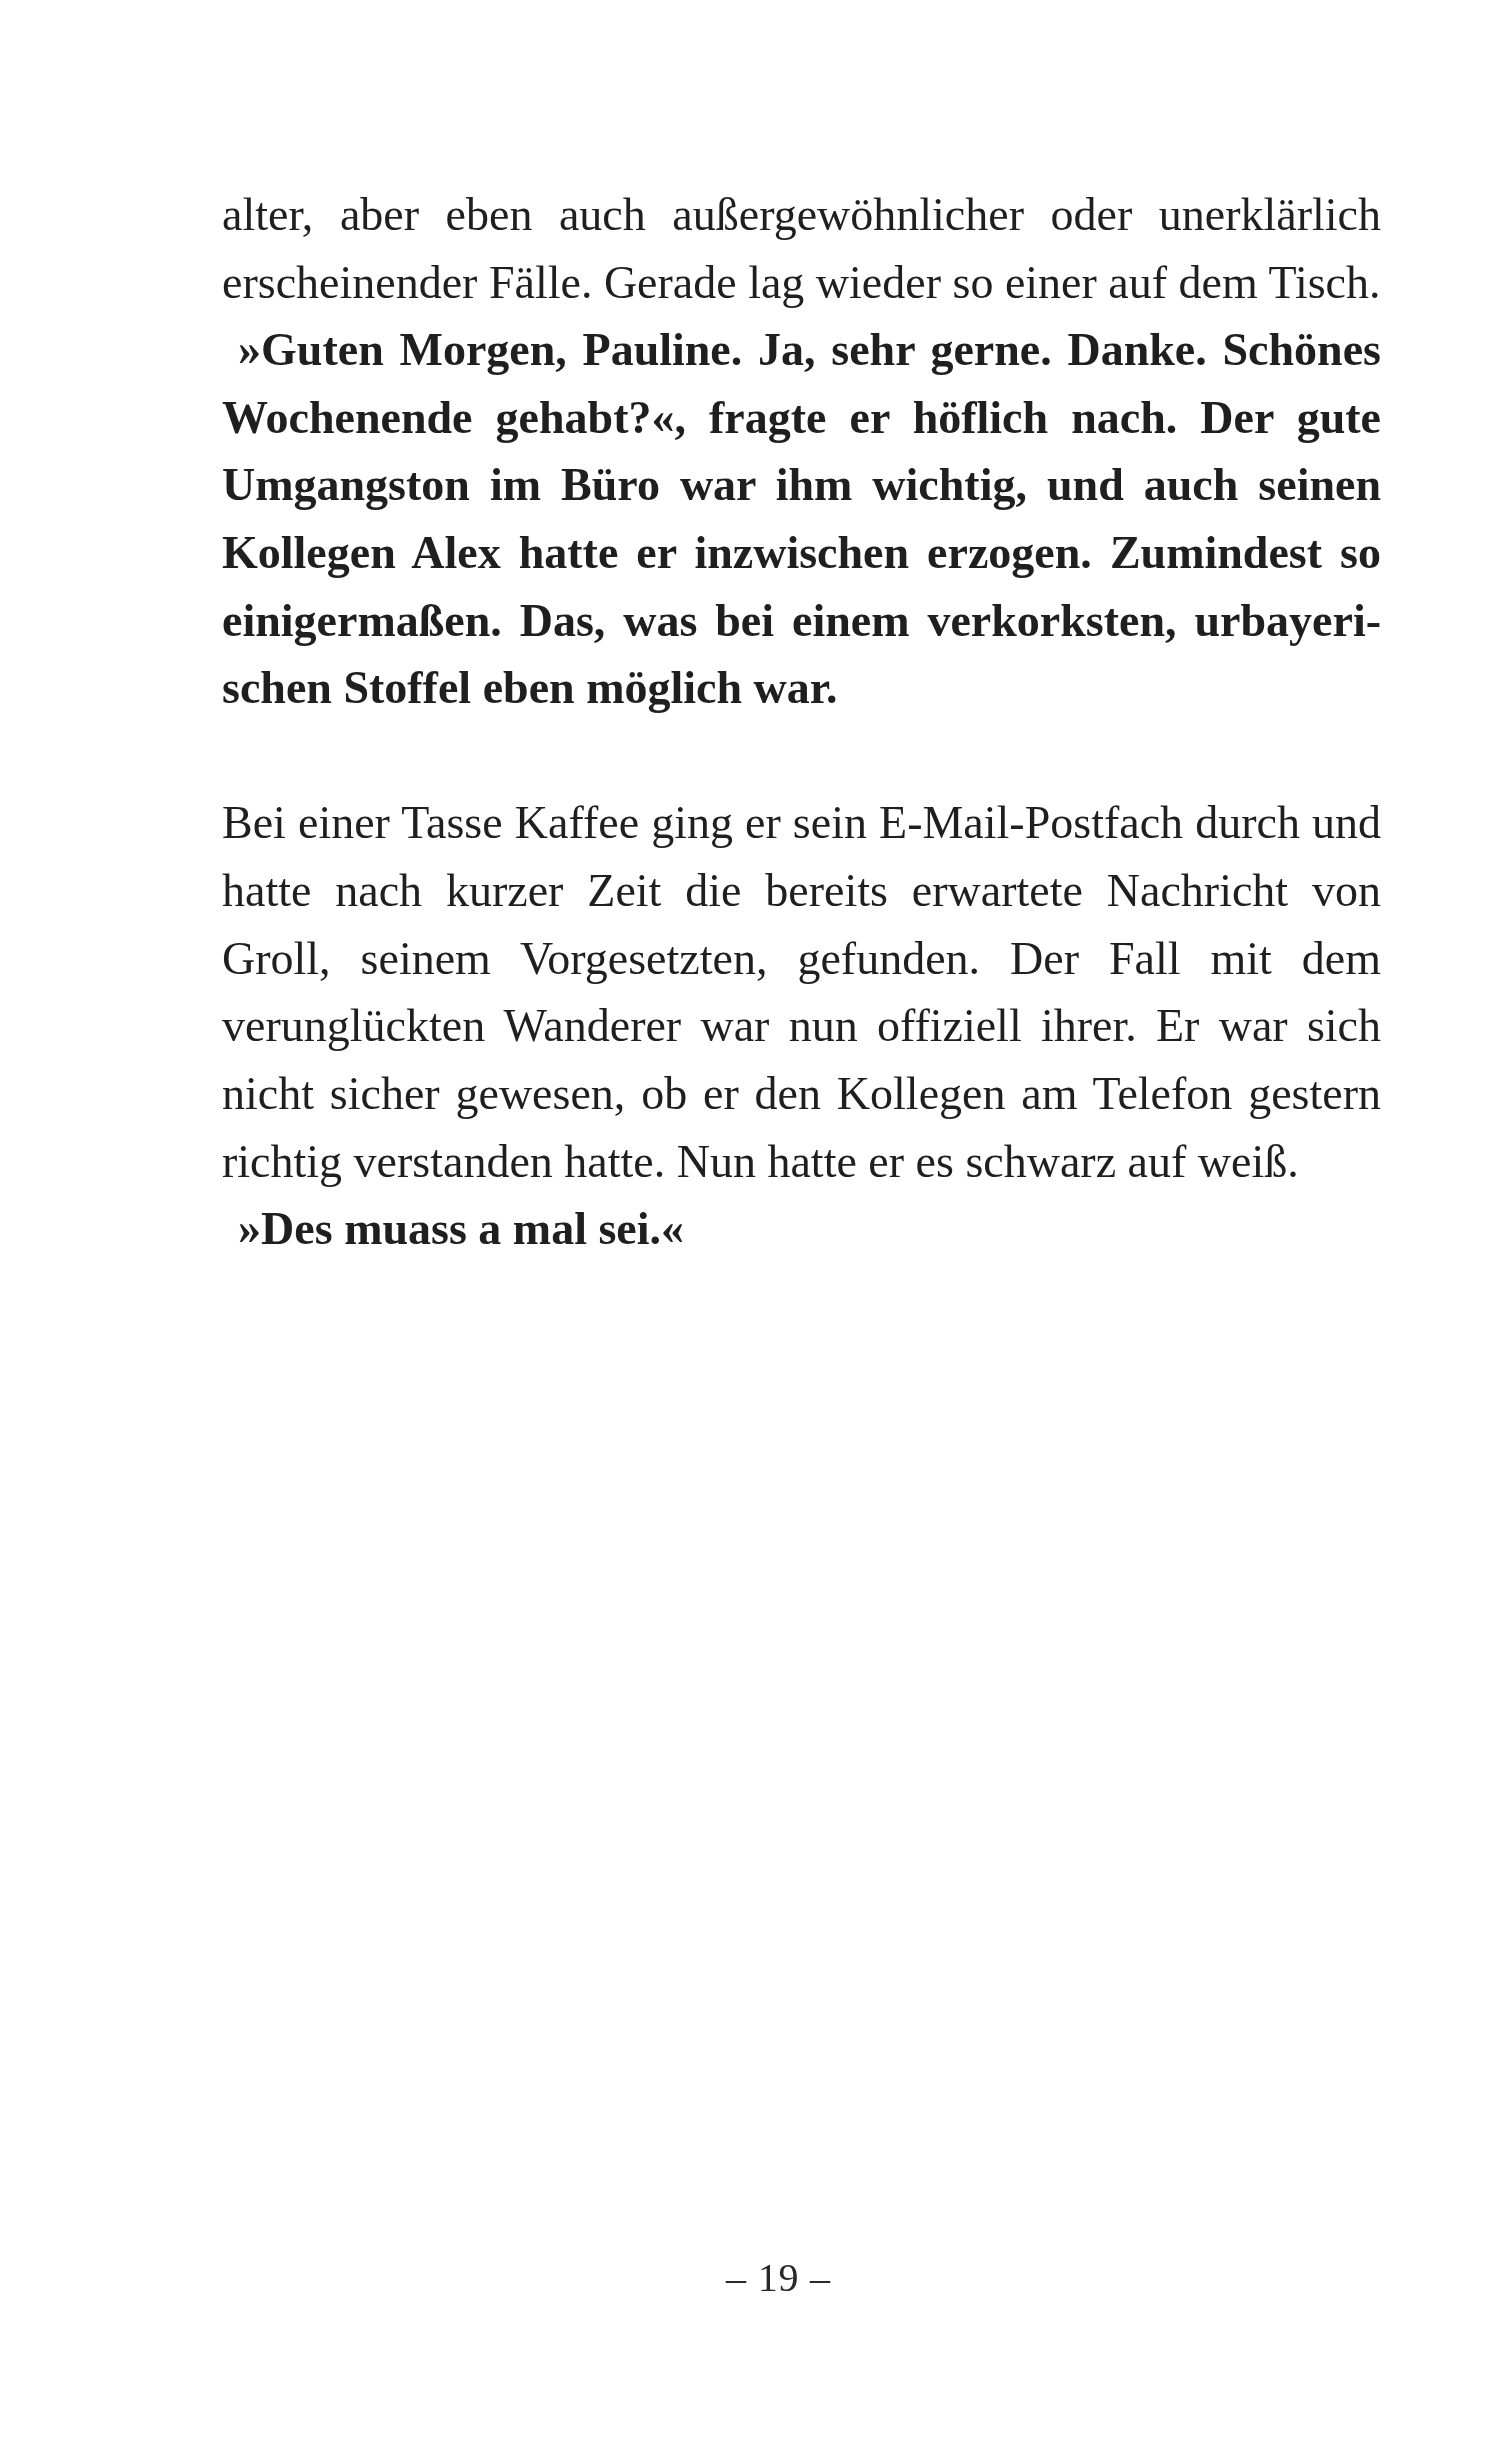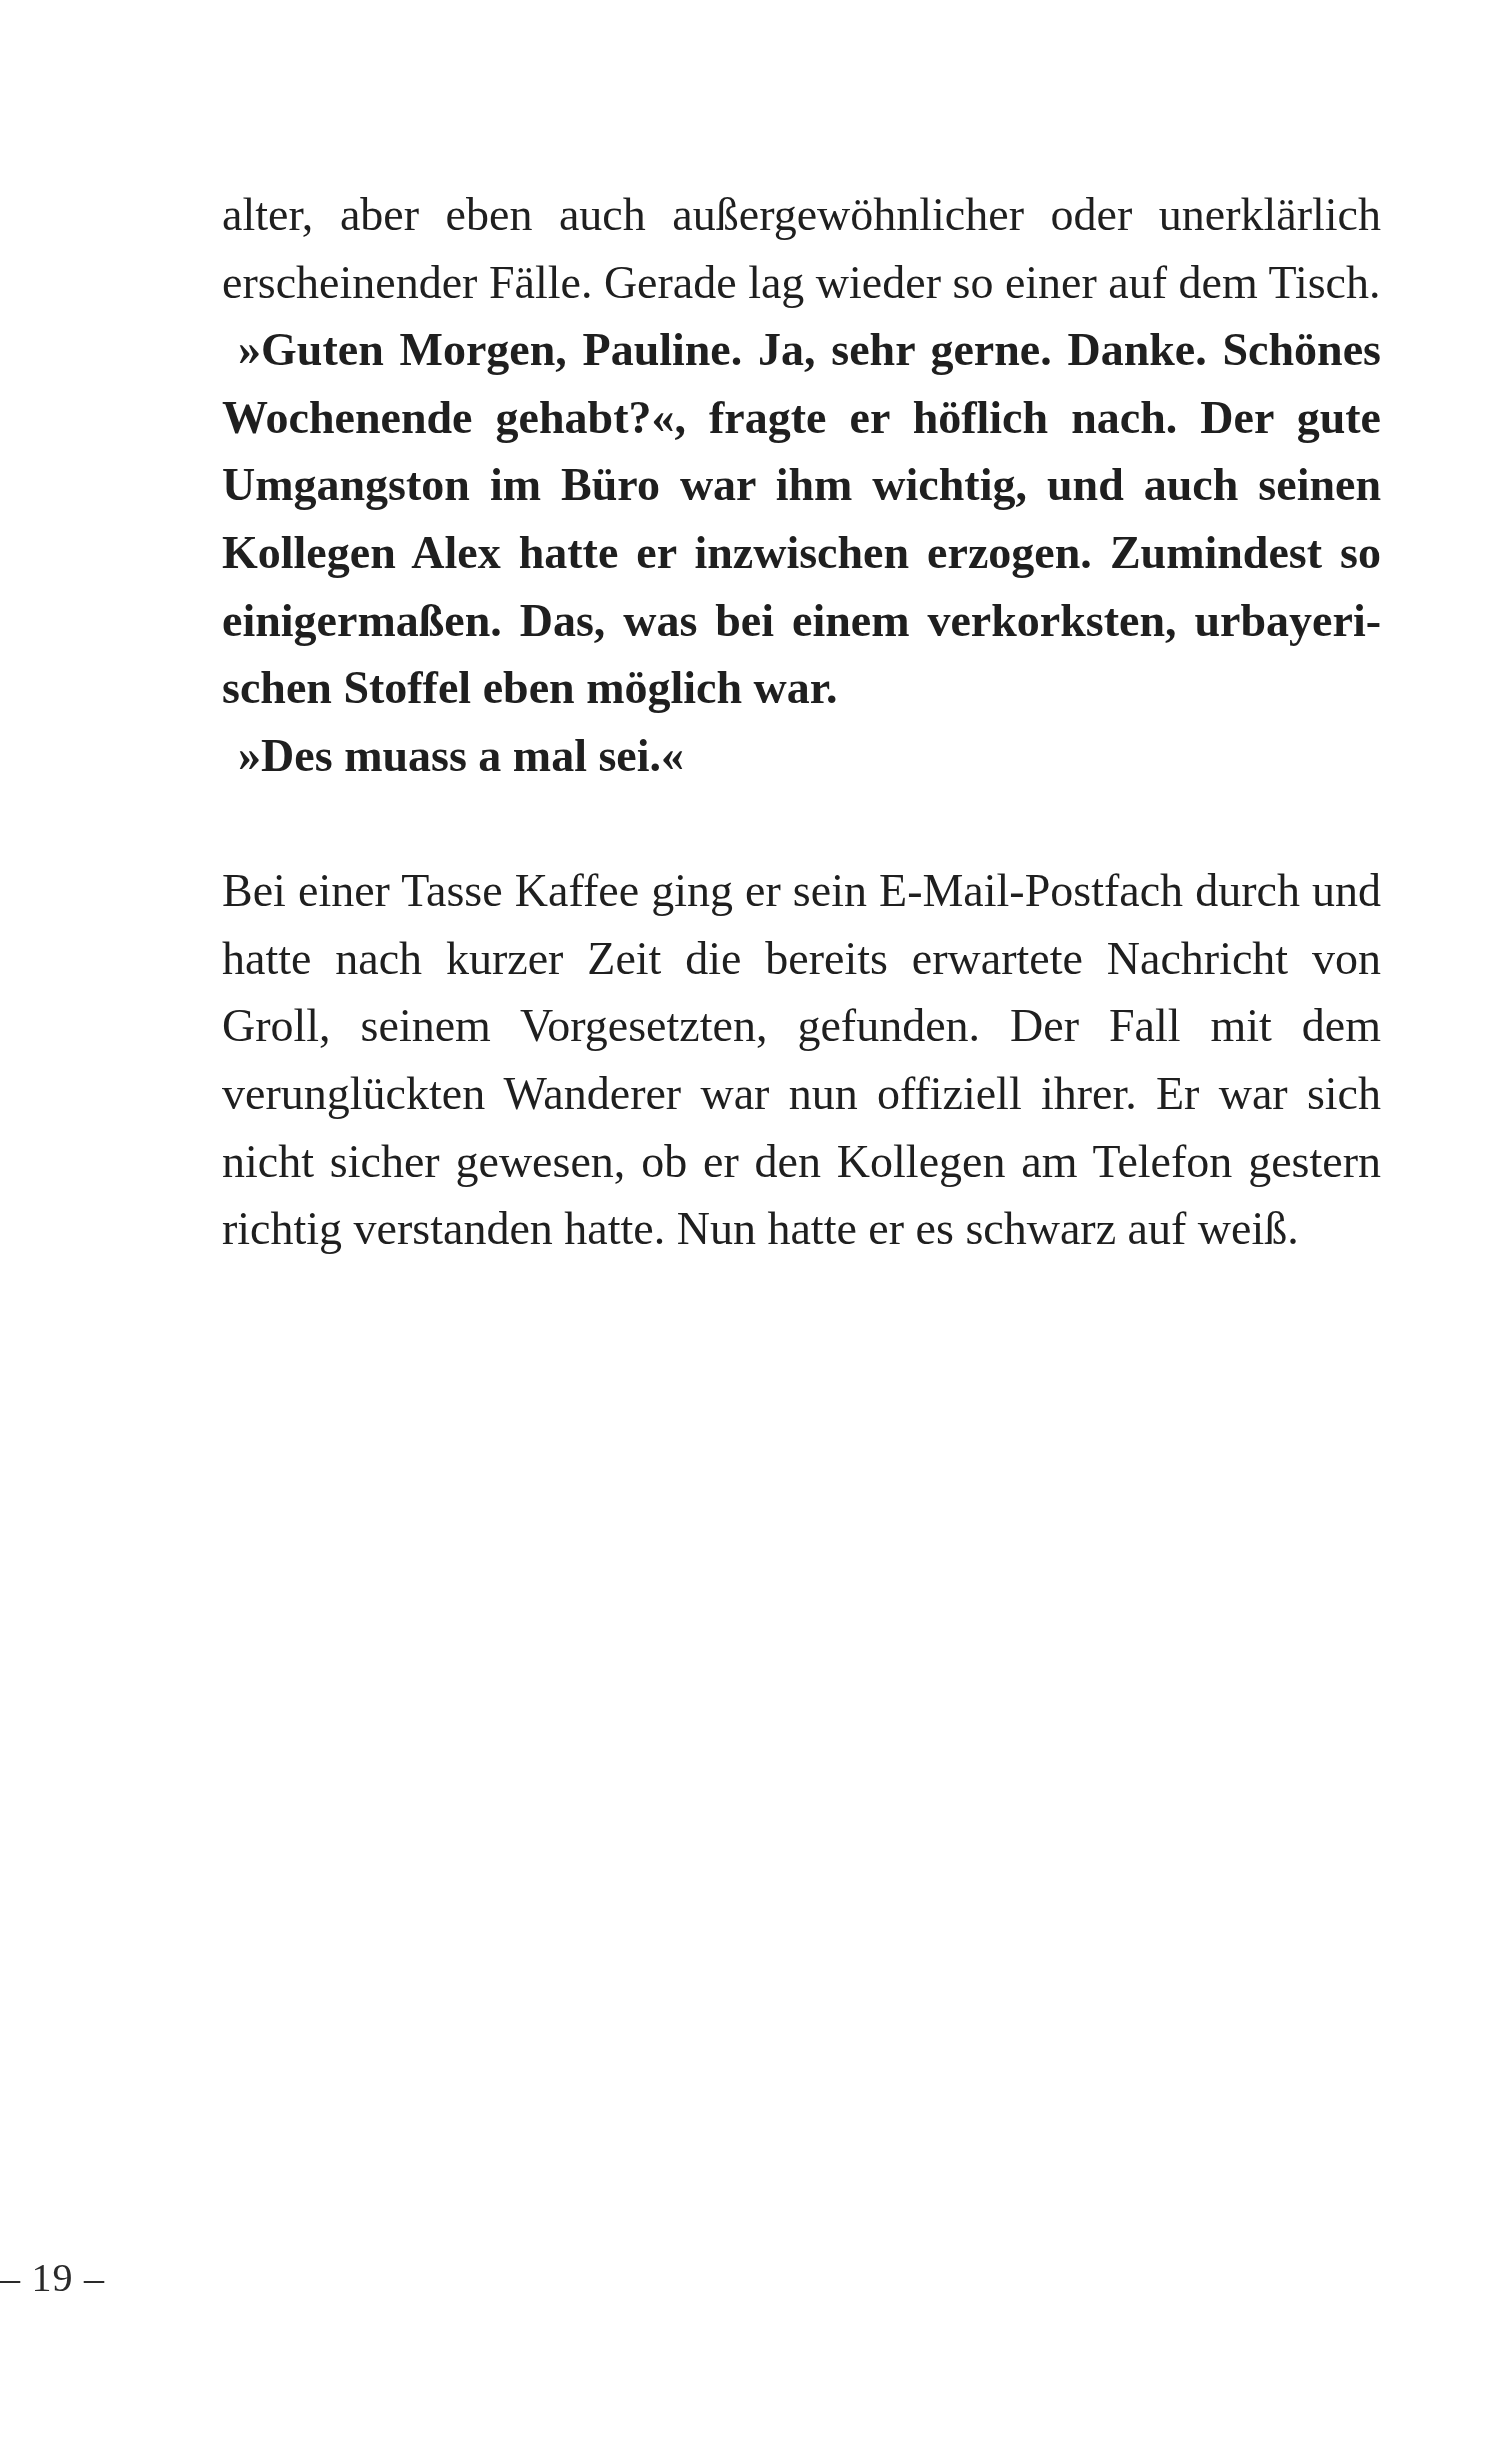--- a/index.html
+++ b/index.html
@@ -36,31 +36,33 @@
     font-weight: bold;
   }
   .text-block p.gap {
     margin-top: 1.47em;
   }
   .page-number {
     position: absolute;
     left: 0;
     right: 0;
     top: 2254px;
+    text-align: center;
     font-size: 40px;
     color: #2a2a2a;
     letter-spacing: 0.02em;
+    padding-left: 48px;
   }
 </style>
 </head>
 <body>
 
 <main class="page">
   <section class="text-block">
       <p class="para">alter, aber eben auch außergewöhnlicher oder unerklär­lich erscheinender Fälle. Gerade lag wieder so einer auf dem Tisch.</p>
       <p class="para indent">»Guten Morgen, Pauline. Ja, sehr gerne. Danke. Schönes Wochenende gehabt?«, fragte er höflich nach. Der gute Umgangston im Büro war ihm wichtig, und auch seinen Kollegen Alex hatte er inzwischen erzogen. Zumindest so einigermaßen. Das, was bei einem verkorksten, urbayeri­schen Stoffel eben möglich war.</p>
+      <p class="para gap">Bei einer Tasse Kaffee ging er sein E-Mail-Postfach durch und hatte nach kurzer Zeit die bereits erwartete Nachricht von Groll, seinem Vorgesetzten, gefunden. Der Fall mit dem verunglückten Wanderer war nun offiziell ihrer. Er war sich nicht sicher gewesen, ob er den Kollegen am Tele­fon gestern richtig verstanden hatte. Nun hatte er es schwarz auf weiß.</p>
       <p class="para indent">»Des muass a mal sei.«</p>
-      <p class="para gap">Bei einer Tasse Kaffee ging er sein E-Mail-Postfach durch und hatte nach kurzer Zeit die bereits erwartete Nachricht von Groll, seinem Vorgesetzten, gefunden. Der Fall mit dem verunglückten Wanderer war nun offiziell ihrer. Er war sich nicht sicher gewesen, ob er den Kollegen am Tele­fon gestern richtig verstanden hatte. Nun hatte er es schwarz auf weiß.</p>
     </section>
 
   <div class="page-number">– 19 –</div>
 </main>
 
 
 </body></html>

